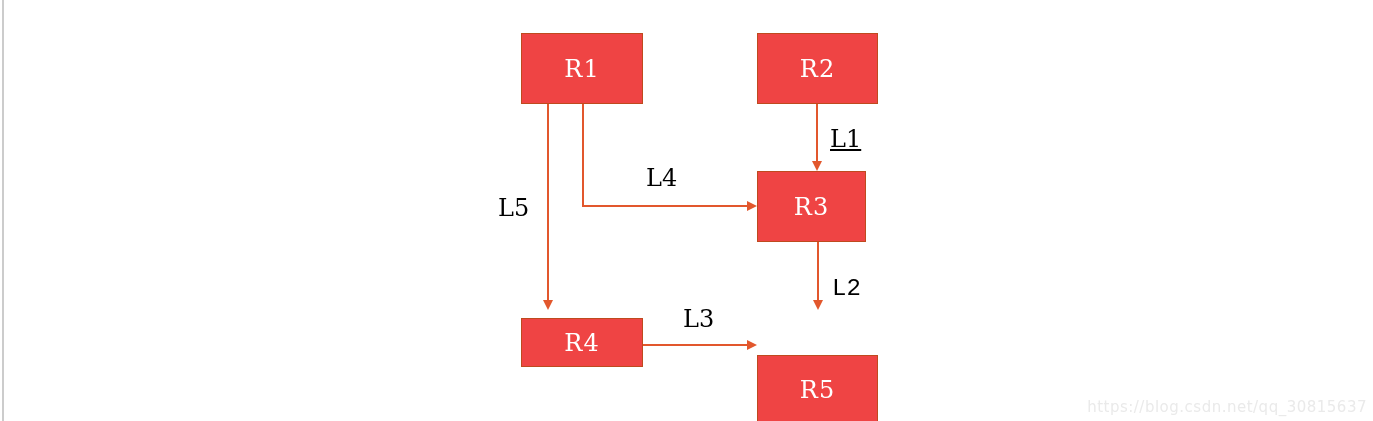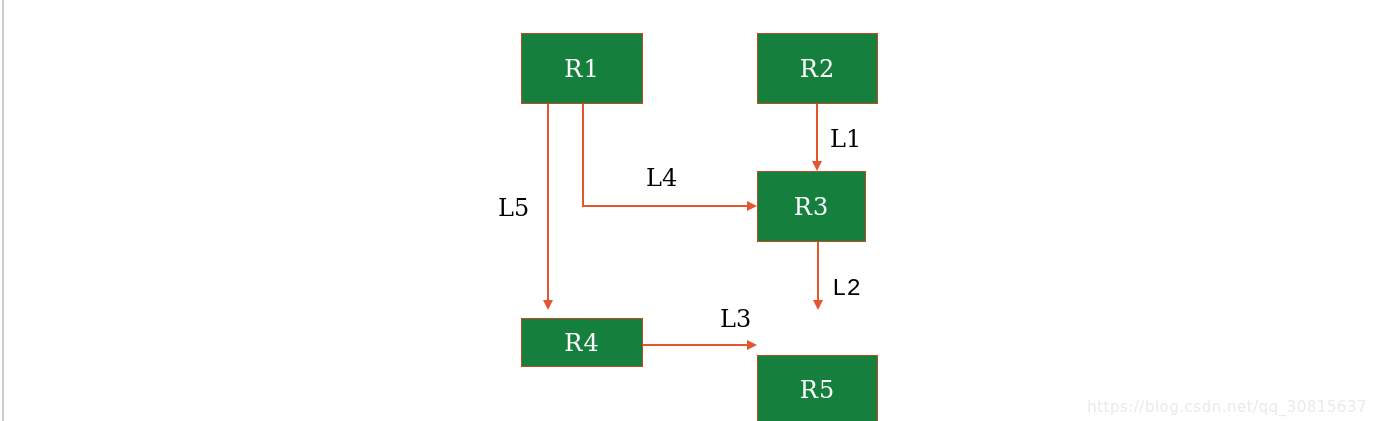--- a/index.html
+++ b/index.html
@@ -18,21 +18,21 @@
   .left-edge-line {
     position: absolute;
     left: 2px;
     top: 0;
     width: 2px;
     height: 421px;
     background: #cccccc;
   }
   .node {
     position: absolute;
-    background: #15803d;
+    background: #ef4444;
     border: 1px solid #bf4a1e;
     box-sizing: border-box;
     display: flex;
     align-items: center;
     justify-content: center;
     color: #ffffff;
     font-size: 24px;
     letter-spacing: 1px;
   }
   .node-r1 { left: 521px; top: 33px;  width: 122px; height: 71px; }
@@ -47,23 +47,23 @@
     height: 421px;
     pointer-events: none;
   }
   .edge-label {
     position: absolute;
     color: #000000;
     font-size: 24px;
     line-height: 1;
     white-space: nowrap;
   }
-  .label-l1 { left: 830px; top: 127px; }
+  .label-l1 { left: 830px; top: 127px; text-decoration: underline; }
   .label-l2 { left: 832px; top: 277px; font-family: Liberation Mono, monospace; }
-  .label-l3 { left: 683px; top: 307px; margin-left: 37px; }
+  .label-l3 { left: 683px; top: 307px; }
   .label-l4 { left: 646px; top: 166px; }
   .label-l5 { left: 498px; top: 196px; }
   .watermark {
     position: absolute;
     right: 6px;
     top: 398px;
     color: #eaeaea;
     font-size: 15px;
     font-family: "DejaVu Sans", "Liberation Sans", sans-serif;
     letter-spacing: 0.5px;

